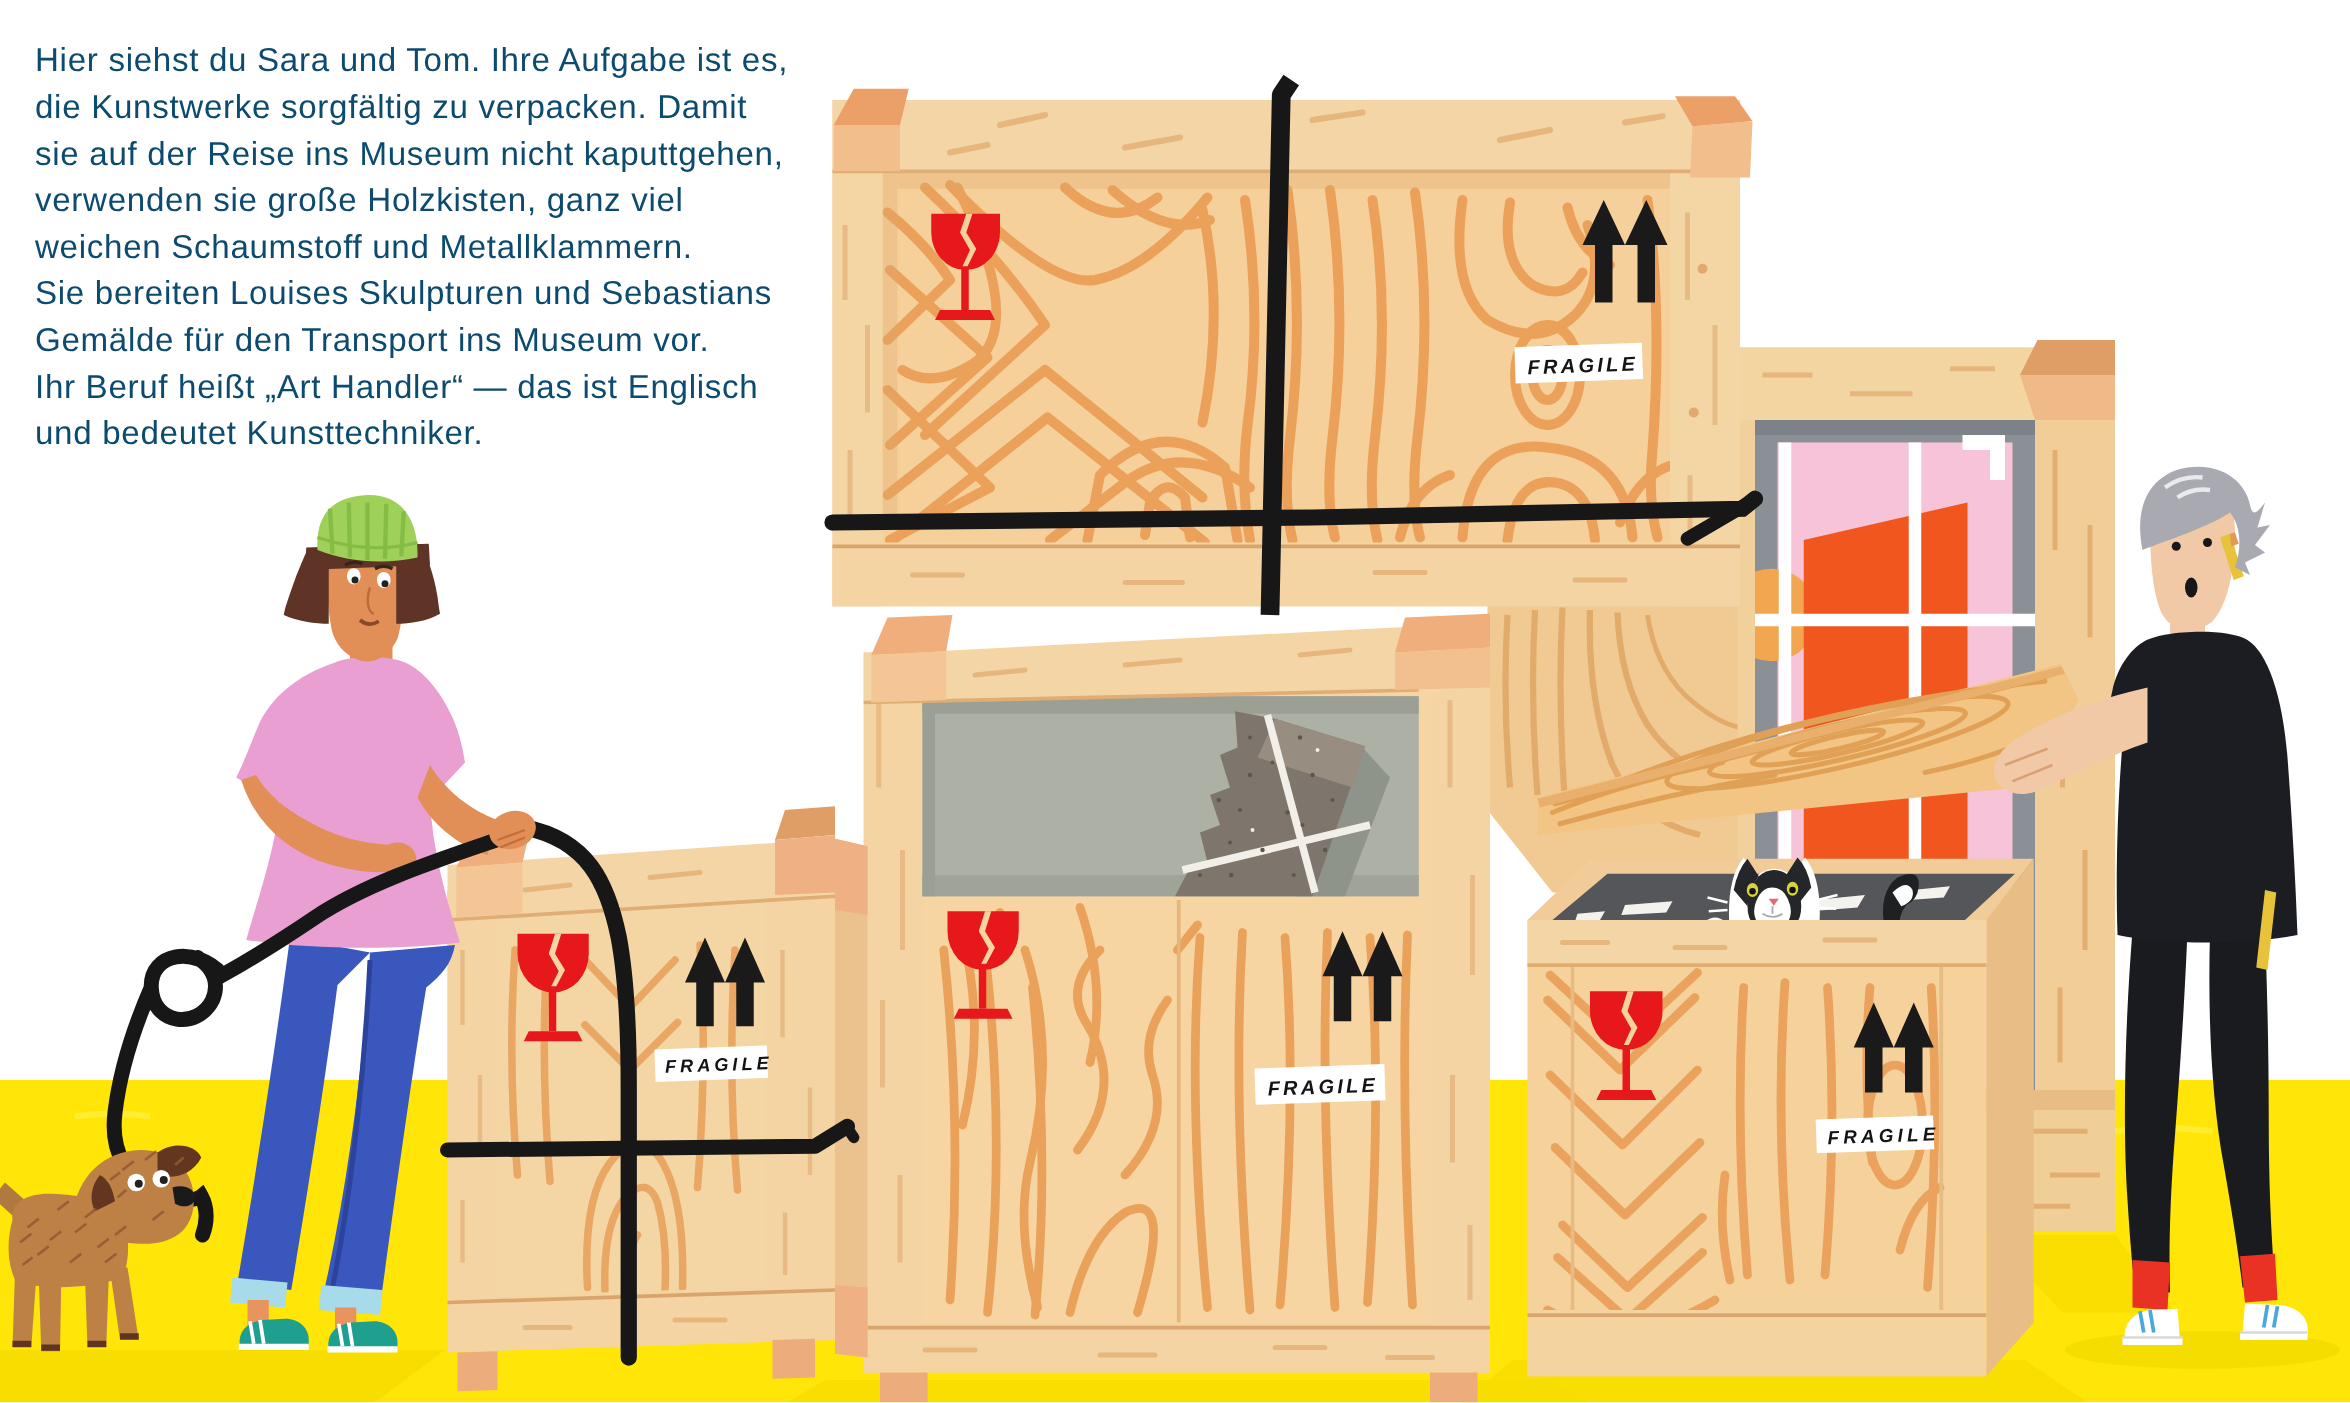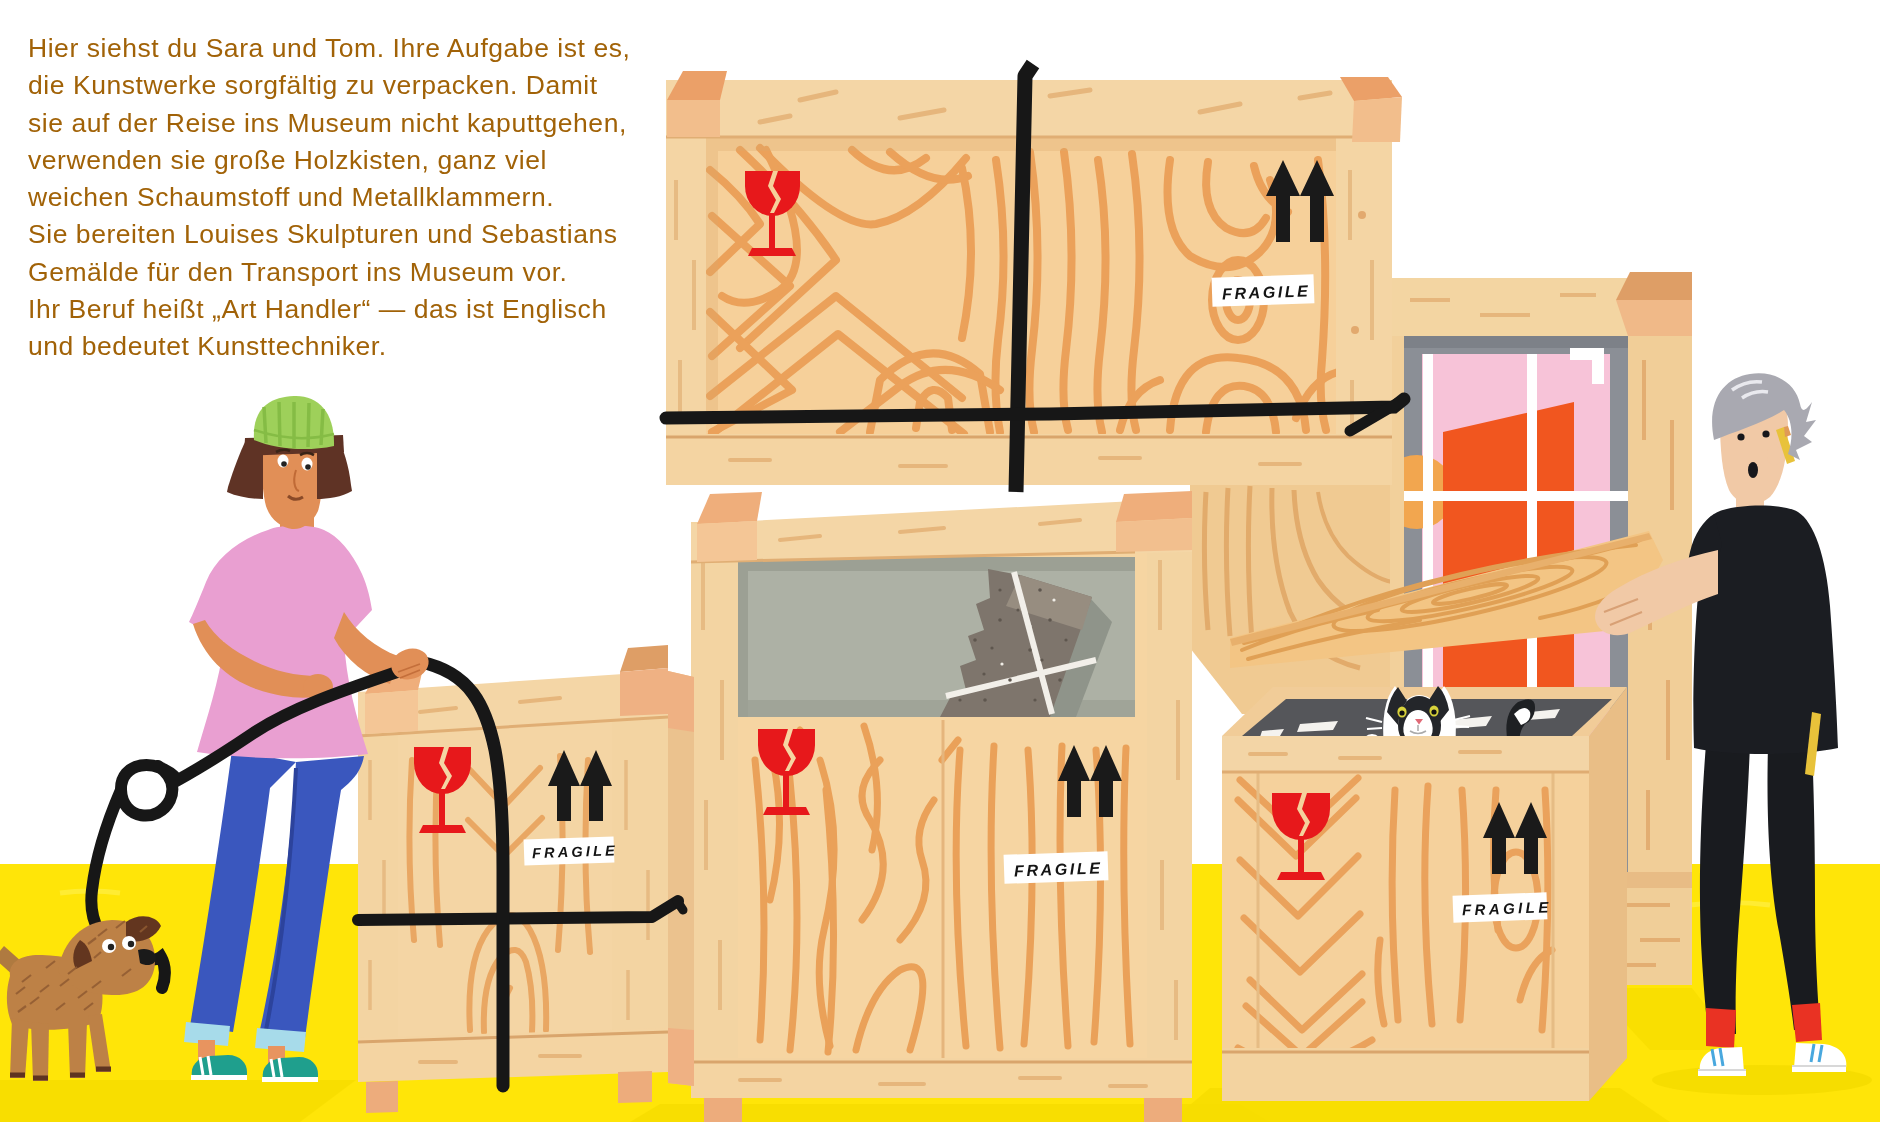--- a/index.html
+++ b/index.html
@@ -2,21 +2,21 @@
 <html><head>
 <meta charset="utf-8">
 <style>
   html,body{margin:0;padding:0;background:#fff;}
   #page{position:relative;width:1880px;height:1122px;overflow:hidden;background:#fff;
         font-family:"Liberation Sans", sans-serif;}
   #art{position:absolute;left:0;top:0;}
   .frag{font-family:"Liberation Sans", sans-serif;font-weight:bold;font-style:italic;
         font-size:16px;letter-spacing:2.6px;fill:#141414;}
   #caption{position:absolute;left:28px;top:30px;width:640px;
-     font-size:26.5px;line-height:37.3px;color:#a16207;letter-spacing:0.55px;}
+     font-size:26.5px;line-height:37.3px;color:#0c4a6e;letter-spacing:0.55px;}
 </style>
 </head>
 <body>
 <div id="page">
 <svg id="art" width="1880" height="1122" viewBox="0 0 1880 1122">
 
 <g>
   <rect x="0" y="864" width="1880" height="258" fill="#FFE508"></rect>
   <path d="M0 1080 L356 1080 L300 1122 L0 1122 Z" fill="#F7DD00" opacity="0.9"></path>
   <path d="M660 1104 L1240 1104 L1270 1122 L630 1122 Z" fill="#F7DD00" opacity="0.85"></path>

